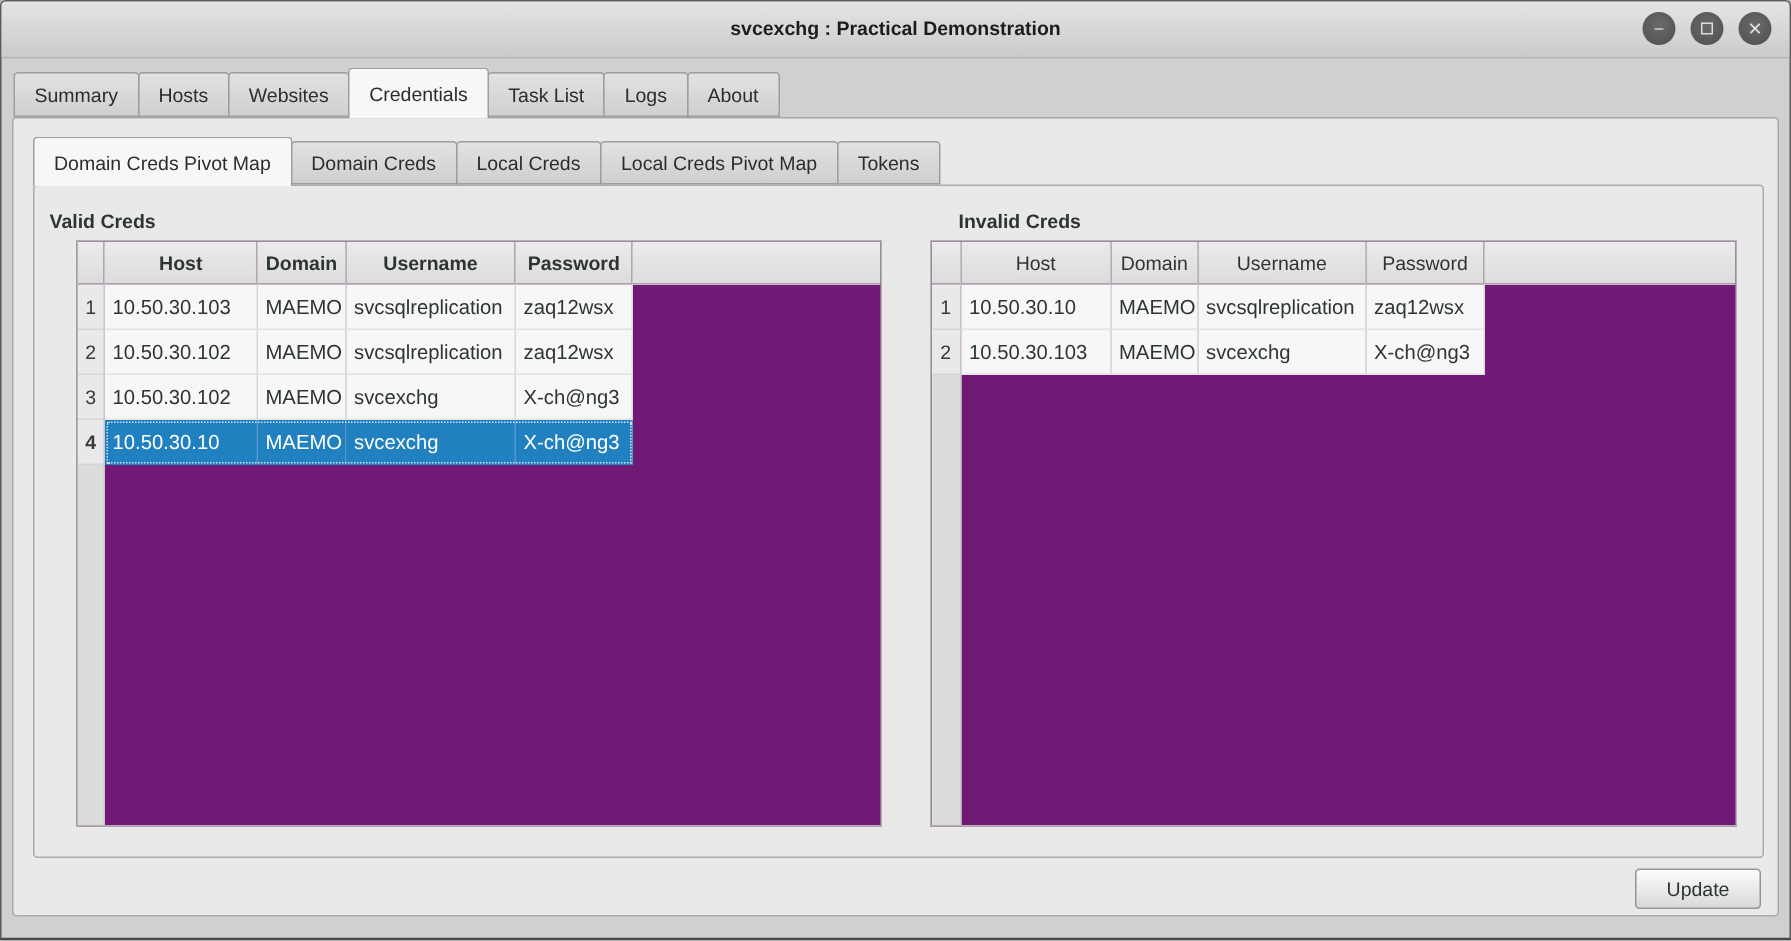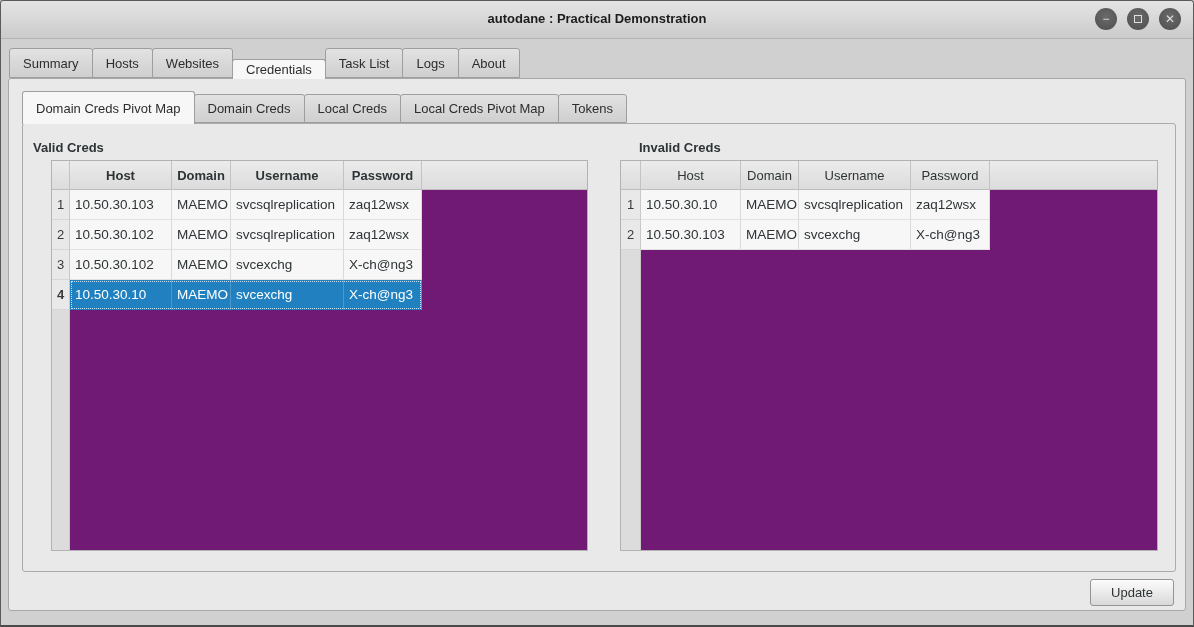--- a/index.html
+++ b/index.html
@@ -33,21 +33,21 @@
   
   .tabstrip{position:absolute;display:flex;align-items:flex-end;z-index:3;}
   .main-tabs{left:8px;top:43px;height:34px;}
   .tab{
     height:30px;padding:0 13px;display:flex;align-items:center;
     background:linear-gradient(#e2e2e2,#cfcfcf);
     border:1px solid #9e9e9e;border-radius:3px 3px 0 0;
     margin-right:-1px;color:#2d2d2d;white-space:nowrap;
   }
   .tab.active{
-    height:20px;background:#f7f7f7;border-bottom:none;
+    height:34px;background:#f7f7f7;border-bottom:none;
     margin-bottom:-1px;z-index:4;position:relative;
   }
   
   .page{
     position:absolute;left:7px;right:7px;top:77px;bottom:14px;
     background:#e9e9e9;border:1px solid #a8a8a8;border-radius:3px;
   }
   .sub-tabs{left:13px;top:11px;height:33px;}
   .sub-tabs .tab{height:29px;}
   .sub-tabs .tab.active{height:33px;}
@@ -98,21 +98,21 @@
     font-family:inherit;font-size:13px;color:#2e3436;
     display:flex;align-items:center;justify-content:center;
   }
 </style>
 </head>
 <body>
 
 <div class="window">
 
   <div class="titlebar">
-    <div class="title">autodane : Practical Demonstration</div>
+    <div class="title">svcexchg : Practical Demonstration</div>
     <div class="controls" id="win-controls">
         <div class="ctl">
           <span>−</span>
         </div>
         <div class="ctl">
           <span class="box"></span>
         </div>
         <div class="ctl">
           <span>✕</span>
         </div>

